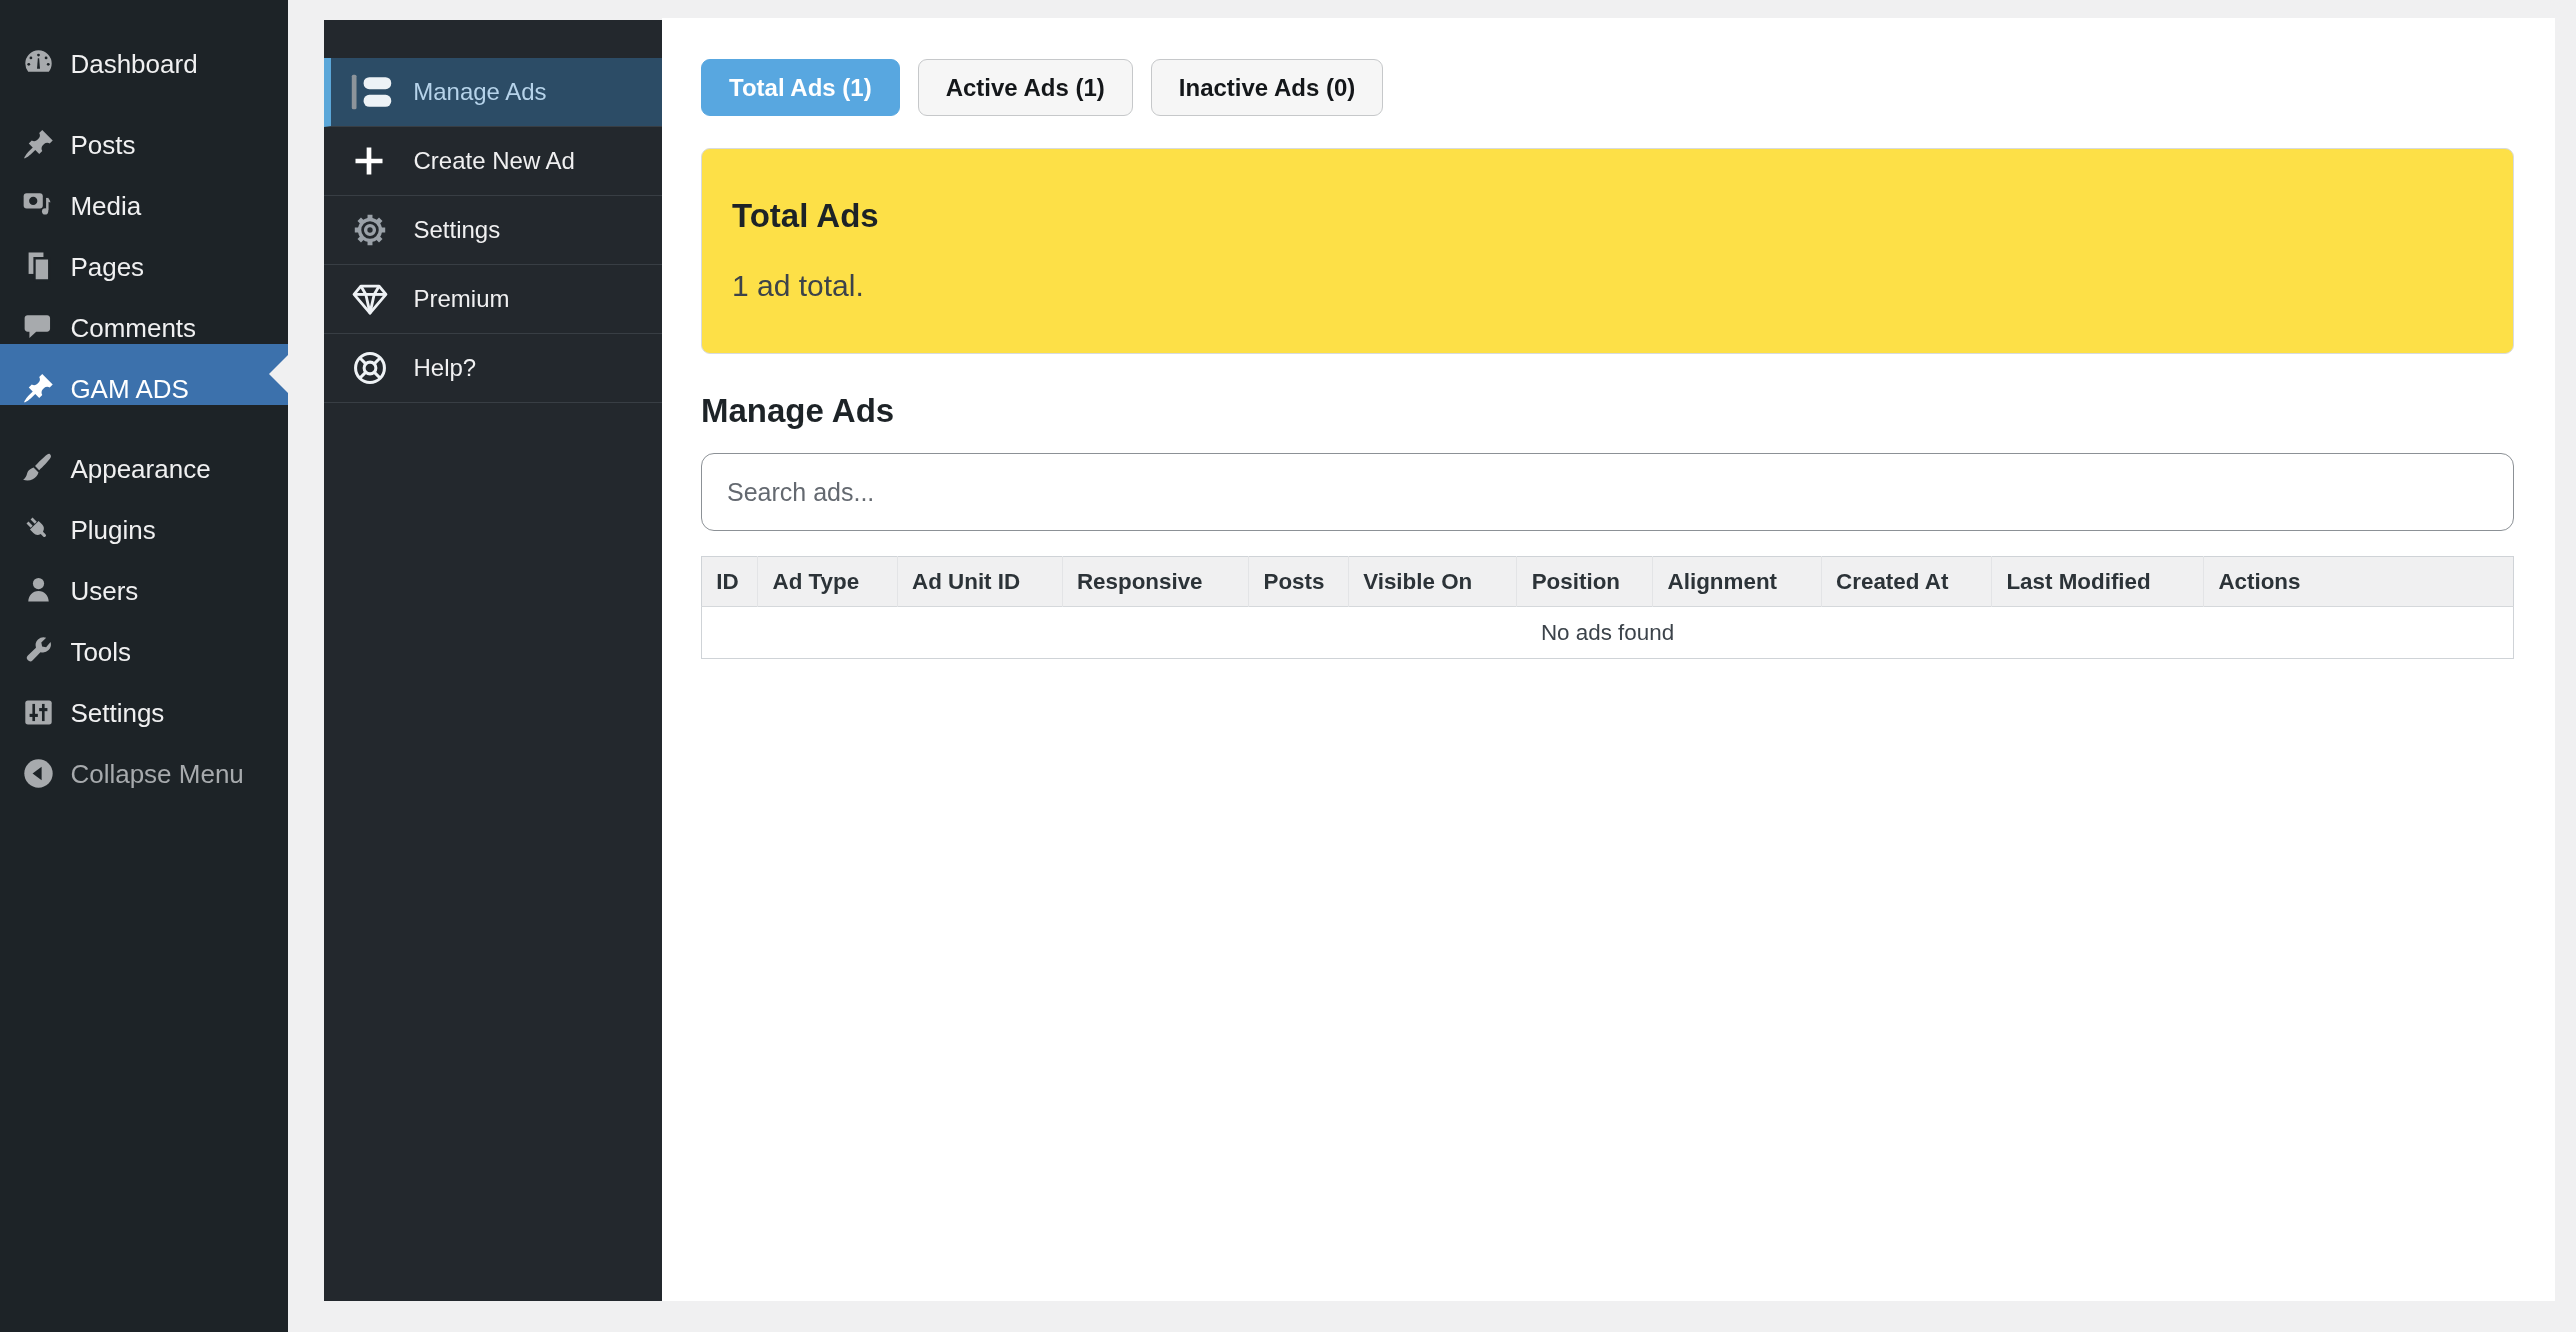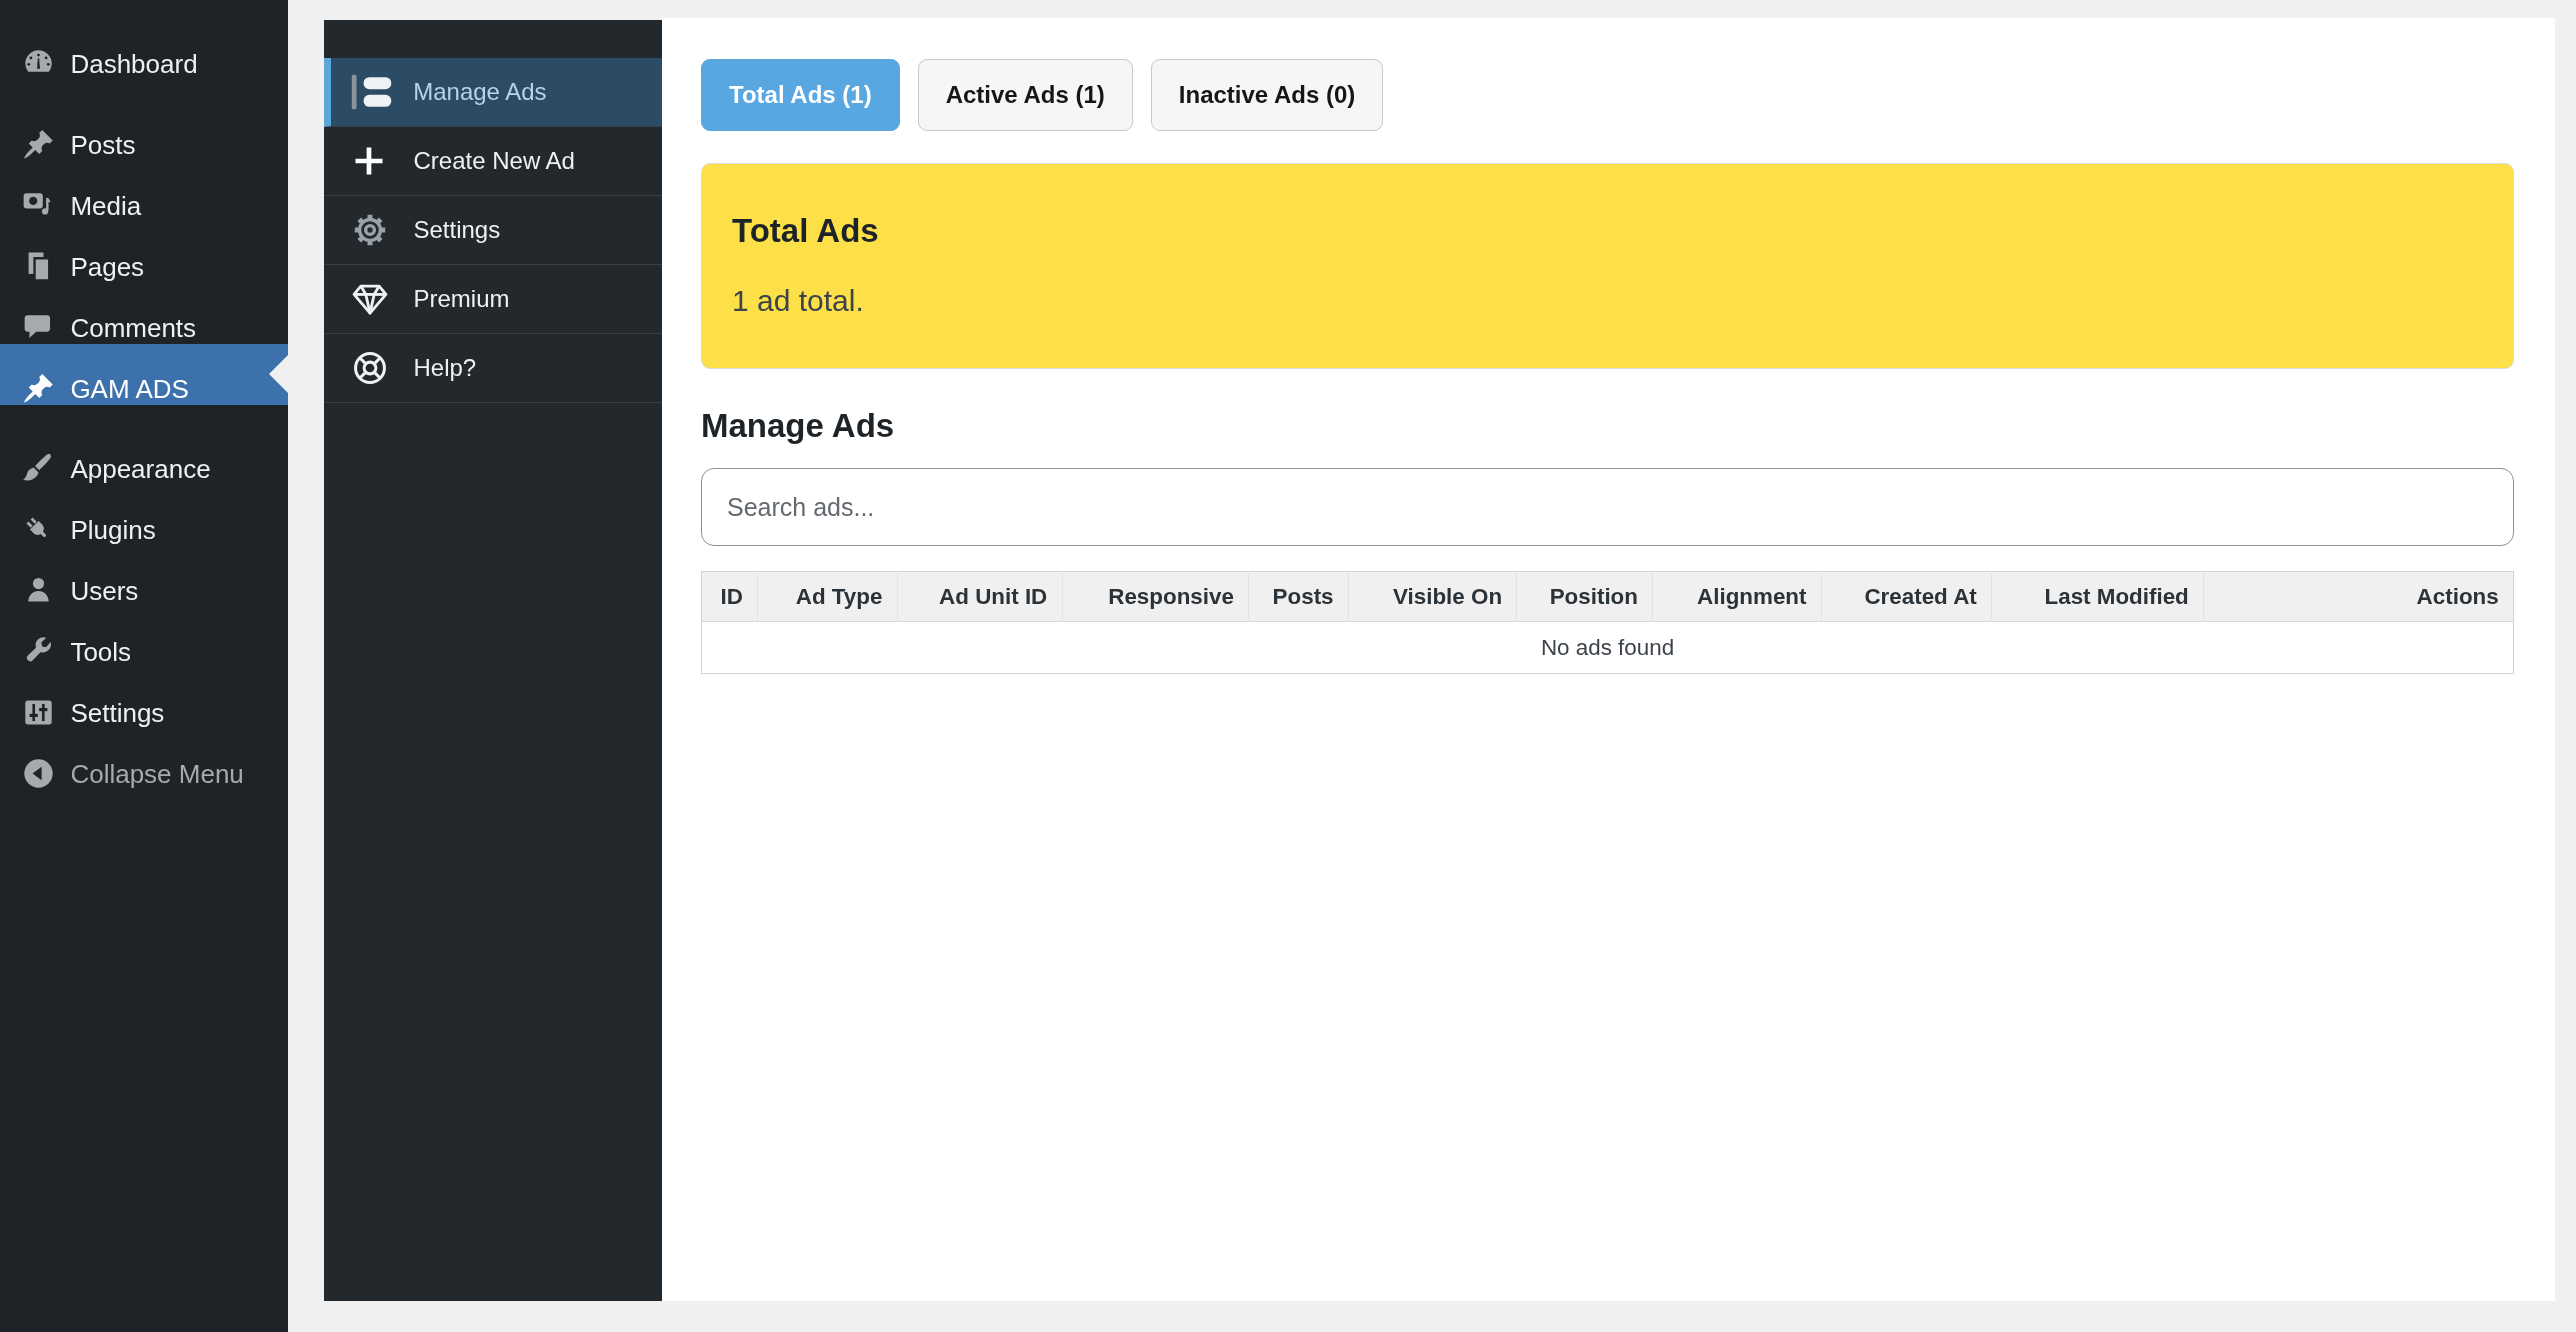--- a/index.html
+++ b/index.html
@@ -33,38 +33,38 @@
   .p-item{height:69px;display:flex;align-items:center;padding-left:27px;
           border-bottom:1.8px solid #383e44;color:#f0f0f1;font-size:24px;cursor:pointer}
   .p-item .ico{width:41px;height:39px;margin-right:21.5px;flex:none;display:flex;align-items:center;justify-content:flex-start}
   .p-item.active{background:var(--plugin-active-bg);border-left:7.2px solid var(--plugin-active-border);
                  padding-left:19.7px;color:var(--plugin-active-text)}
 
   
   .content{position:absolute;left:662px;top:18px;width:1893px;height:1283px;
            background:#fff;padding:41px 41px 0 39px}
   .tabs{display:flex;gap:18px}
-  .tab{height:72px;padding:0 27px;border-radius:9px;font-size:24px;font-weight:bold;
+  .tab{height:57px;padding:0 27px;border-radius:9px;font-size:24px;font-weight:bold;
        display:flex;align-items:center;border:1.8px solid #c6c8ca;background:#f6f6f6;
        color:#14171a;cursor:pointer}
   .tab.active{background:var(--tab-active-bg);border-color:var(--tab-active-bg);color:#fff}
 
   .card{margin-top:32px;background:#fde047;border:1.8px solid #d8dbde;border-radius:9px;
         padding:48px 30px 50px}
   .card h2{margin:0;font-size:33px;color:#1d2327;font-weight:bold}
   .card p{margin:34px 0 0;font-size:30px;color:#3c434a}
 
   .section-title{margin:38px 0 0;font-size:33px;color:#1d2327;font-weight:bold}
 
   .search{margin-top:23px;width:100%;height:78px;border:1.8px solid #8c9196;border-radius:13px;
           padding:0 25px;font-size:25px;color:#2c3338;background:#fff;font-family:inherit;outline:none}
   .search::placeholder{color:#646970}
 
   .ads-table{margin-top:25px;width:100%;border-collapse:collapse;border:1.8px solid #cfd3d7}
-  .ads-table th{background:#f0f0f1;font-size:22.4px;color:#2c3338;text-align:right;
+  .ads-table th{background:#f0f0f1;font-size:22.4px;color:#2c3338;text-align:left;
                 padding:11.6px 14.3px;border-right:1.8px solid #e3e4e6;font-weight:bold;white-space:nowrap}
   .ads-table th:last-child{border-right:0}
   .ads-table td{font-size:22.4px;color:#3c434a;text-align:center;padding:12.5px;
                 border-top:1.8px solid #d5d8db;background:#fff}
 </style>
 </head>
 <body>
 
 <nav class="wp-sidebar">
 

